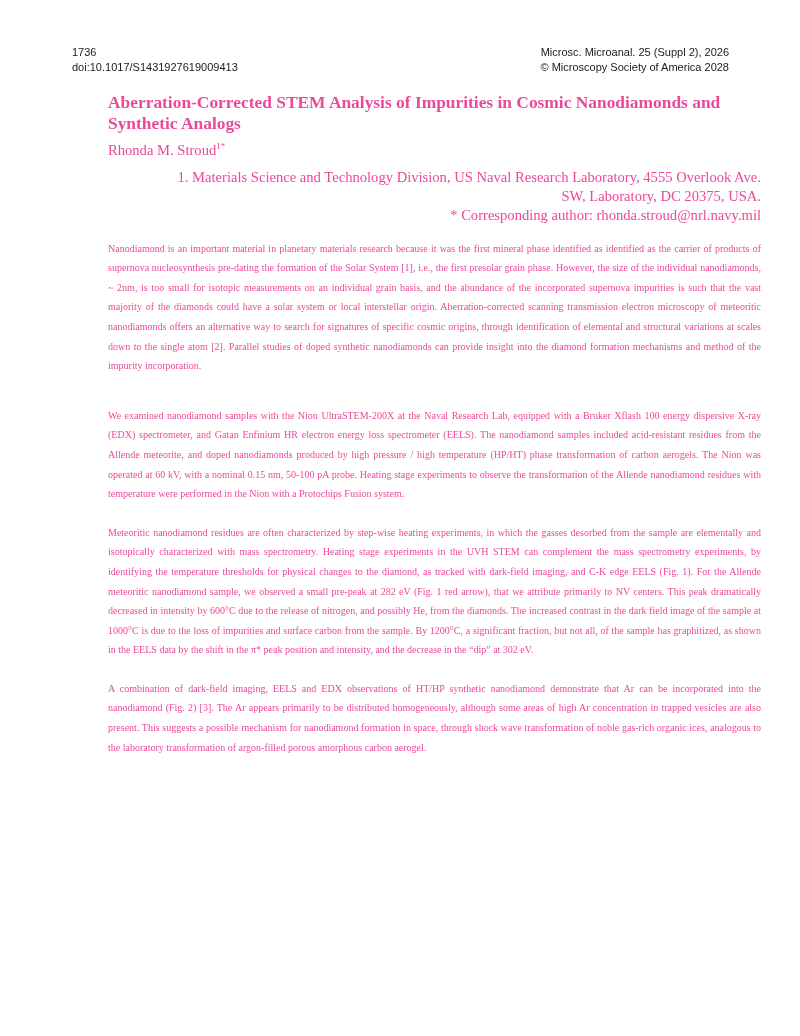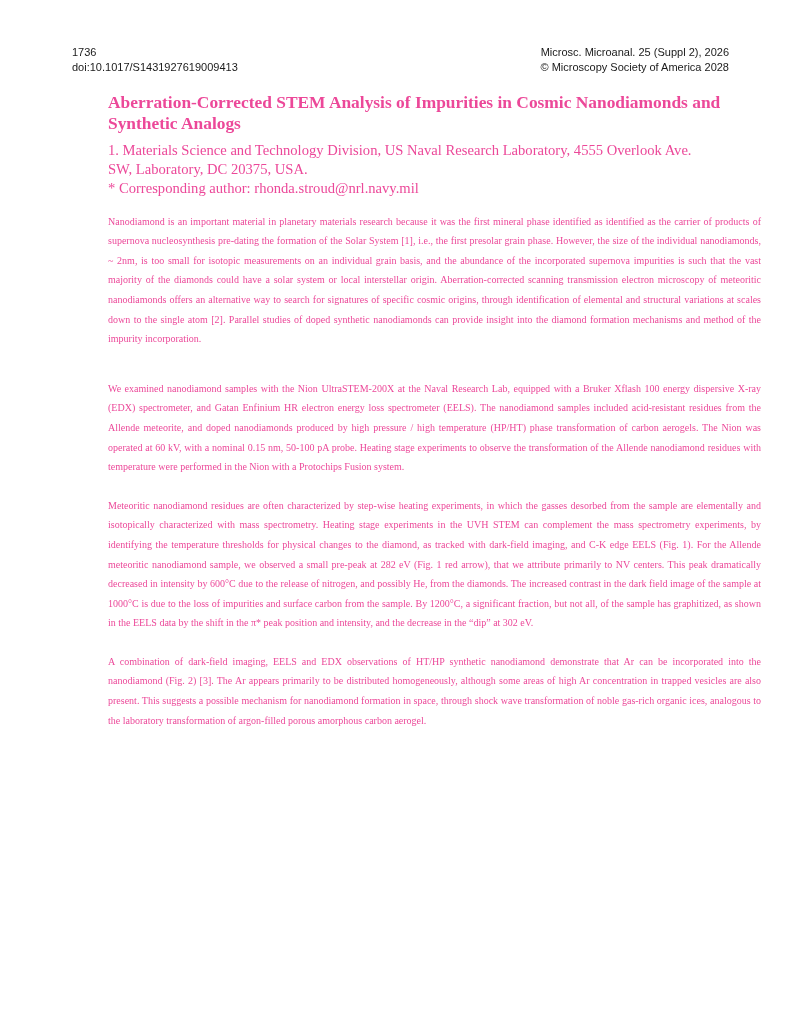--- a/index.html
+++ b/index.html
@@ -51,20 +51,21 @@
     }
     .author sup {
       font-size: 9px;
       vertical-align: super;
       line-height: 0;
     }
     .affil {
       font-size: 14.6px;
       line-height: 19.2px;
       margin: 0 0 13px 0;
+      text-align: right;
     }
     .affil span { display: block; }
     .para {
       font-size: 10px;
       line-height: 19.6px;
       text-align: justify;
       margin: 0;
     }
     .gap-lg { height: 30px; }
     .gap-md { height: 19px; }
@@ -79,20 +80,23 @@
   </div>
   <div class="col-right">
     <span>Microsc. Microanal. 25 (Suppl 2), 2026</span>
     <span>© Microscopy Society of America 2028</span>
   </div>
 </header>
 
 <main class="content">
   <h1 class="title">Aberration-Corrected STEM Analysis of Impurities in Cosmic Nanodiamonds and Synthetic Analogs</h1>
 
+  <p class="author">
+    <span>Rhonda M. Stroud</span><sup>1*</sup>
+  </p>
 
   <div class="affil">
     <span>1. Materials Science and Technology Division, US Naval Research Laboratory, 4555 Overlook Ave.</span>
     <span>SW, Laboratory, DC 20375, USA.</span>
     <span>* Corresponding author: rhonda.stroud@nrl.navy.mil</span>
   </div>
 
   <p class="para">Nanodiamond is an important material in planetary materials research because it was the first mineral phase identified as identified as the carrier of products of supernova nucleosynthesis pre-dating the formation of the Solar System [1], i.e., the first presolar grain phase. However, the size of the individual nanodiamonds, ~ 2nm, is too small for isotopic measurements on an individual grain basis, and the abundance of the incorporated supernova impurities is such that the vast majority of the diamonds could have a solar system or local interstellar origin. Aberration-corrected scanning transmission electron microscopy of meteoritic nanodiamonds offers an alternative way to search for signatures of specific cosmic origins, through identification of elemental and structural variations at scales down to the single atom [2]. Parallel studies of doped synthetic nanodiamonds can provide insight into the diamond formation mechanisms and method of the impurity incorporation.</p>
   <div class="gap-lg"></div>
   <p class="para">We examined nanodiamond samples with the Nion UltraSTEM-200X at the Naval Research Lab, equipped with a Bruker Xflash 100 energy dispersive X-ray (EDX) spectrometer, and Gatan Enfinium HR electron energy loss spectrometer (EELS). The nanodiamond samples included acid-resistant residues from the Allende meteorite, and doped nanodiamonds produced by high pressure / high temperature (HP/HT) phase transformation of carbon aerogels. The Nion was operated at 60 kV, with a nominal 0.15 nm, 50-100 pA probe. Heating stage experiments to observe the transformation of the Allende nanodiamond residues with temperature were performed in the Nion with a Protochips Fusion system.</p>

